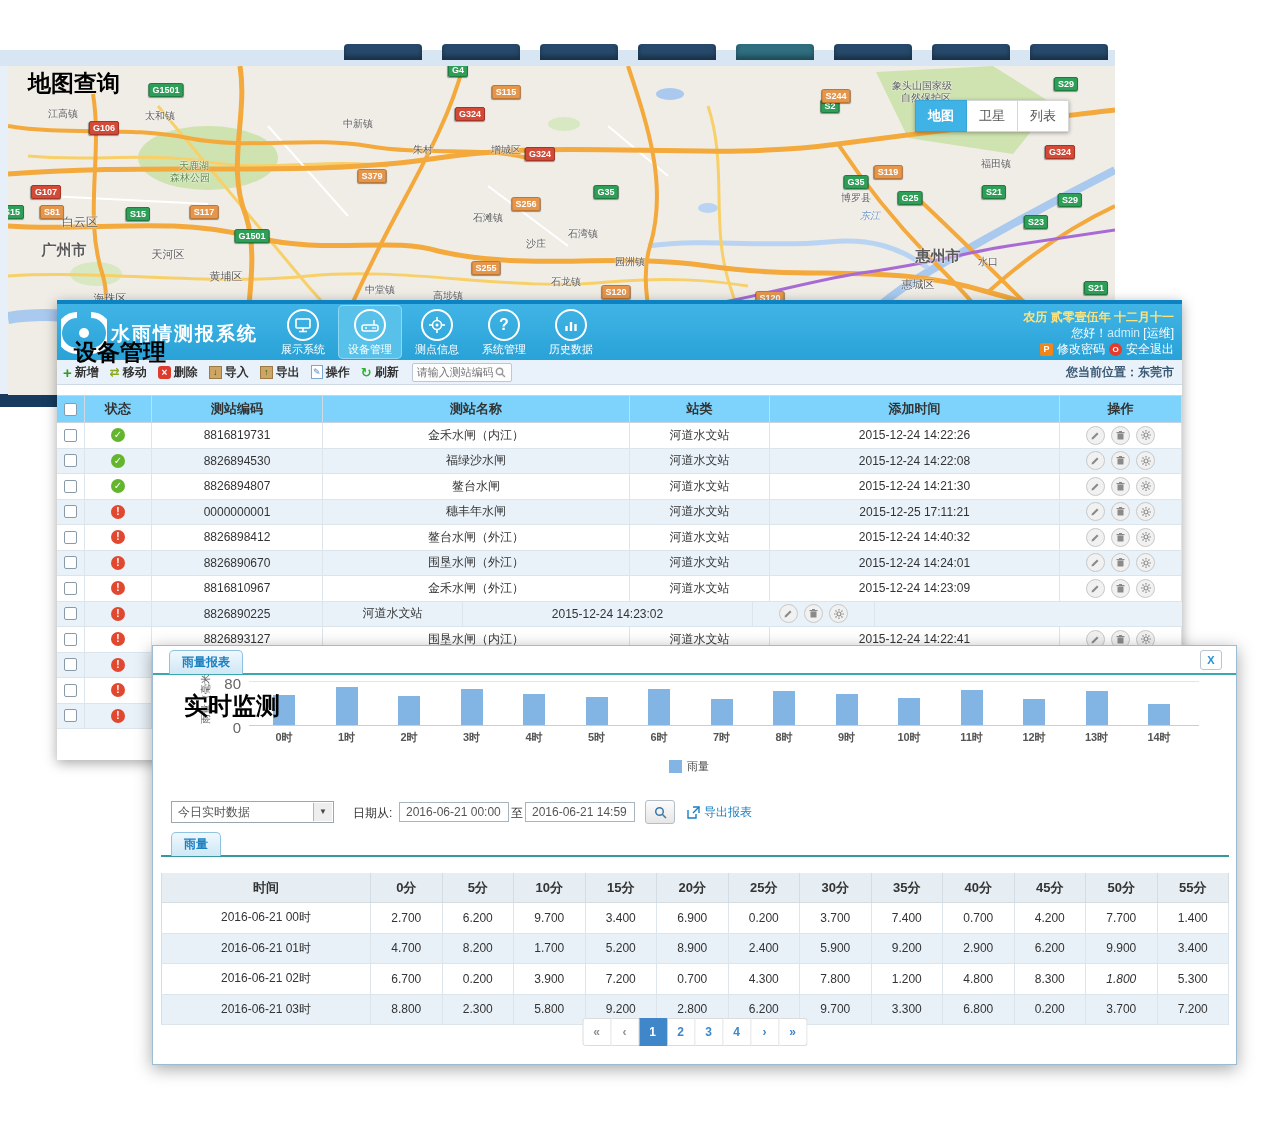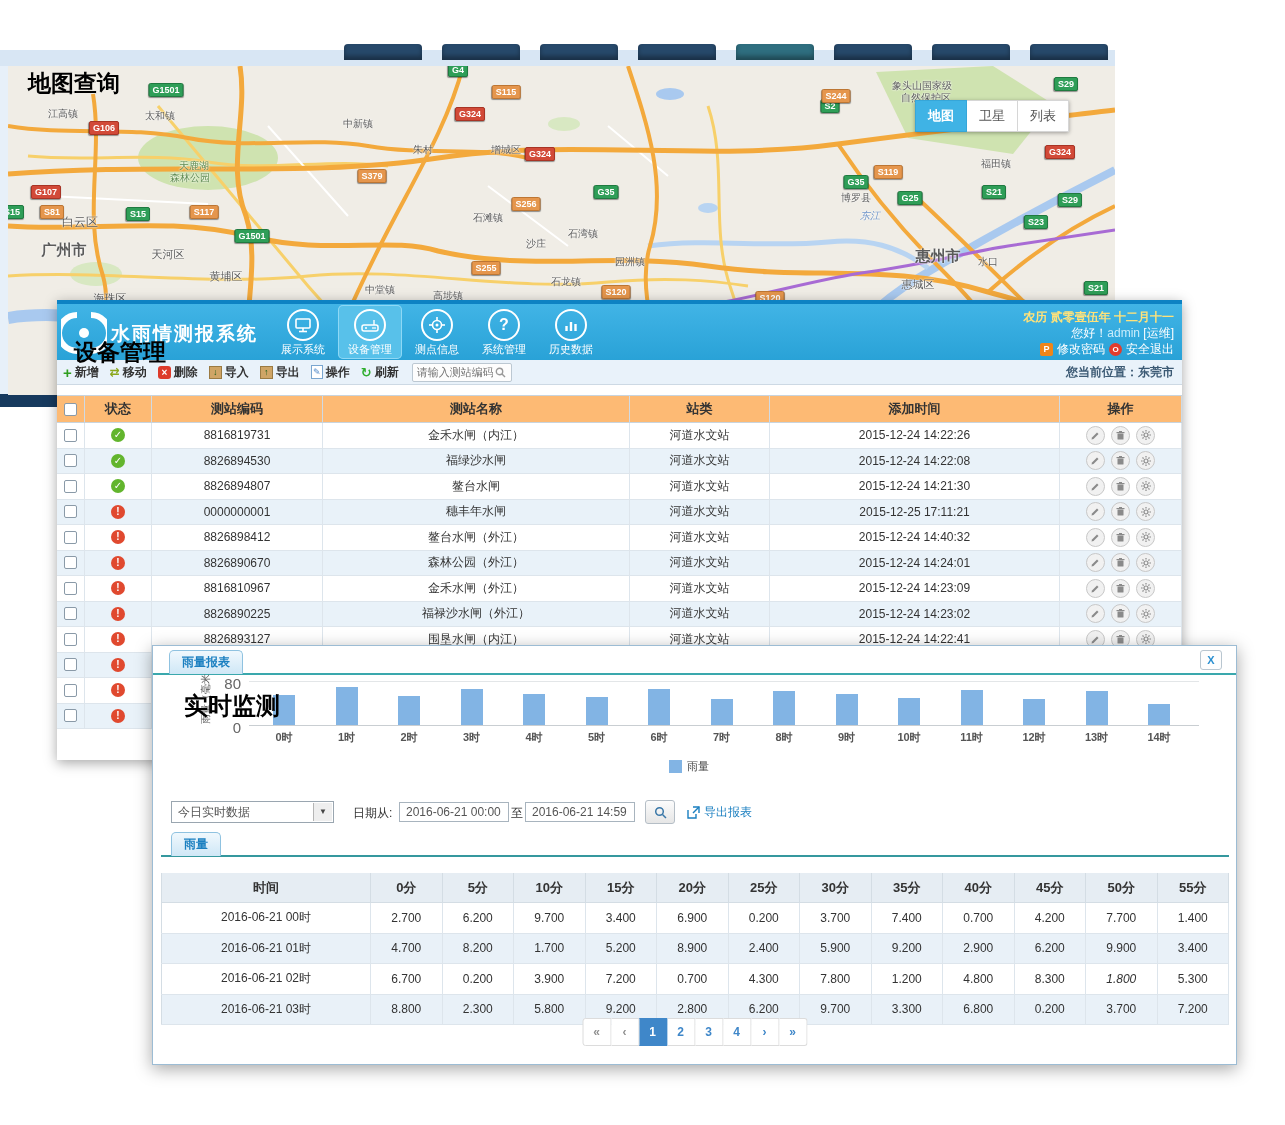--- a/index.html
+++ b/index.html
@@ -60,21 +60,21 @@
   .ic-del{width:13px;height:13px;background:#dd3b2b;border-radius:3px;color:#fff;font-size:10px;line-height:13px;text-align:center;font-weight:bold;display:inline-block;}
   .ic-io{width:13px;height:13px;background:#cfa566;border:1px solid #9b7b43;box-sizing:border-box;color:#175c17;font-size:9px;line-height:11px;text-align:center;font-weight:bold;display:inline-block;}
   .ic-doc{width:12px;height:14px;background:#fff;border:1px solid #7aa6d0;box-sizing:border-box;color:#4a86c8;font-size:9px;line-height:12px;text-align:center;display:inline-block;}
   .ic-ref{color:#2fae2f;font-weight:bold;font-size:13px;}
   .tb-search{position:relative;width:98px;height:17px;background:#fdfdfd;border:1px solid #bcc8d2;border-radius:2px;
              display:flex;align-items:center;margin-left:2px;}
   .tb-search input{width:76px;border:none;outline:none;font-size:11px;color:#888;padding-left:4px;background:transparent;font-family:inherit;}
   .lens{display:flex;align-items:center;cursor:pointer;}
   .tb-loc{margin-left:auto;margin-right:8px;font-size:12px;font-weight:bold;color:#3c5a74;white-space:nowrap;}
   .dev-table{position:absolute;left:0;top:95px;width:1125px;}
-  .dev-hrow{display:flex;height:26px;background:#fdba74;border-top:1px solid #c8d4de;border-bottom:1px solid #c8d4de;}
+  .dev-hrow{display:flex;height:26px;background:#7dd3fc;border-top:1px solid #c8d4de;border-bottom:1px solid #c8d4de;}
   .dev-hcell{display:flex;align-items:center;justify-content:center;font-size:13px;font-weight:bold;color:#333;
              border-right:1px solid #d0dae3;box-sizing:border-box;height:100%;}
   .dev-row{display:flex;height:24.5px;border-bottom:1px solid #dde5ec;background:#fff;}
   .dev-row.even{background:#e9f2f9;}
   .dev-cell{display:flex;align-items:center;justify-content:center;font-size:12px;color:#333;
             border-right:1px solid #dde5ec;box-sizing:border-box;height:100%;}
   .cb{width:11px;height:11px;border:1px solid #8a9aa8;background:#fff;border-radius:2px;cursor:pointer;}
   .st{width:14px;height:14px;border-radius:50%;color:#fff;font-size:10px;line-height:14px;text-align:center;font-weight:bold;}
   .st-ok{background:#62b52d;}
   .st-al{background:#e0492f;}
@@ -585,21 +585,21 @@
         </div>
       </div>
       <div class="dev-row even">
         <div class="dev-cell" style="width: 28px;">
           <div class="cb"></div>
         </div>
         <div class="dev-cell" style="width: 67px;">
           <div class="st st-al">!</div>
         </div>
         <div class="dev-cell" style="width: 171px;">8826890670</div>
-        <div class="dev-cell" style="width: 307px;">森林公园（外江）</div>
+        <div class="dev-cell" style="width: 307px;">围垦水闸（外江）</div>
         <div class="dev-cell" style="width: 140px;">河道水文站</div>
         <div class="dev-cell" style="width: 290px;">2015-12-24 14:24:01</div>
         <div class="dev-cell" style="width: 122px;">
           <span class="op-btn">
             <svg width="9" height="9" viewBox="0 0 9 9">
               <path d="M0.5 8.5l2-.5 5-5L6 1.5l-5 5z" fill="#8a8a8a"></path>
             </svg>
           </span>
           <span class="op-btn">
             <svg width="9" height="9" viewBox="0 0 9 9">
@@ -667,21 +667,20 @@
         </div>
       </div>
       <div class="dev-row even">
         <div class="dev-cell" style="width: 28px;">
           <div class="cb"></div>
         </div>
         <div class="dev-cell" style="width: 67px;">
           <div class="st st-al">!</div>
         </div>
         <div class="dev-cell" style="width: 171px;">8826890225</div>
-        <div class="dev-cell" style="width: 307px;">福禄沙水闸（外江）</div>
         <div class="dev-cell" style="width: 140px;">河道水文站</div>
         <div class="dev-cell" style="width: 290px;">2015-12-24 14:23:02</div>
         <div class="dev-cell" style="width: 122px;">
           <span class="op-btn">
             <svg width="9" height="9" viewBox="0 0 9 9">
               <path d="M0.5 8.5l2-.5 5-5L6 1.5l-5 5z" fill="#8a8a8a"></path>
             </svg>
           </span>
           <span class="op-btn">
             <svg width="9" height="9" viewBox="0 0 9 9">

